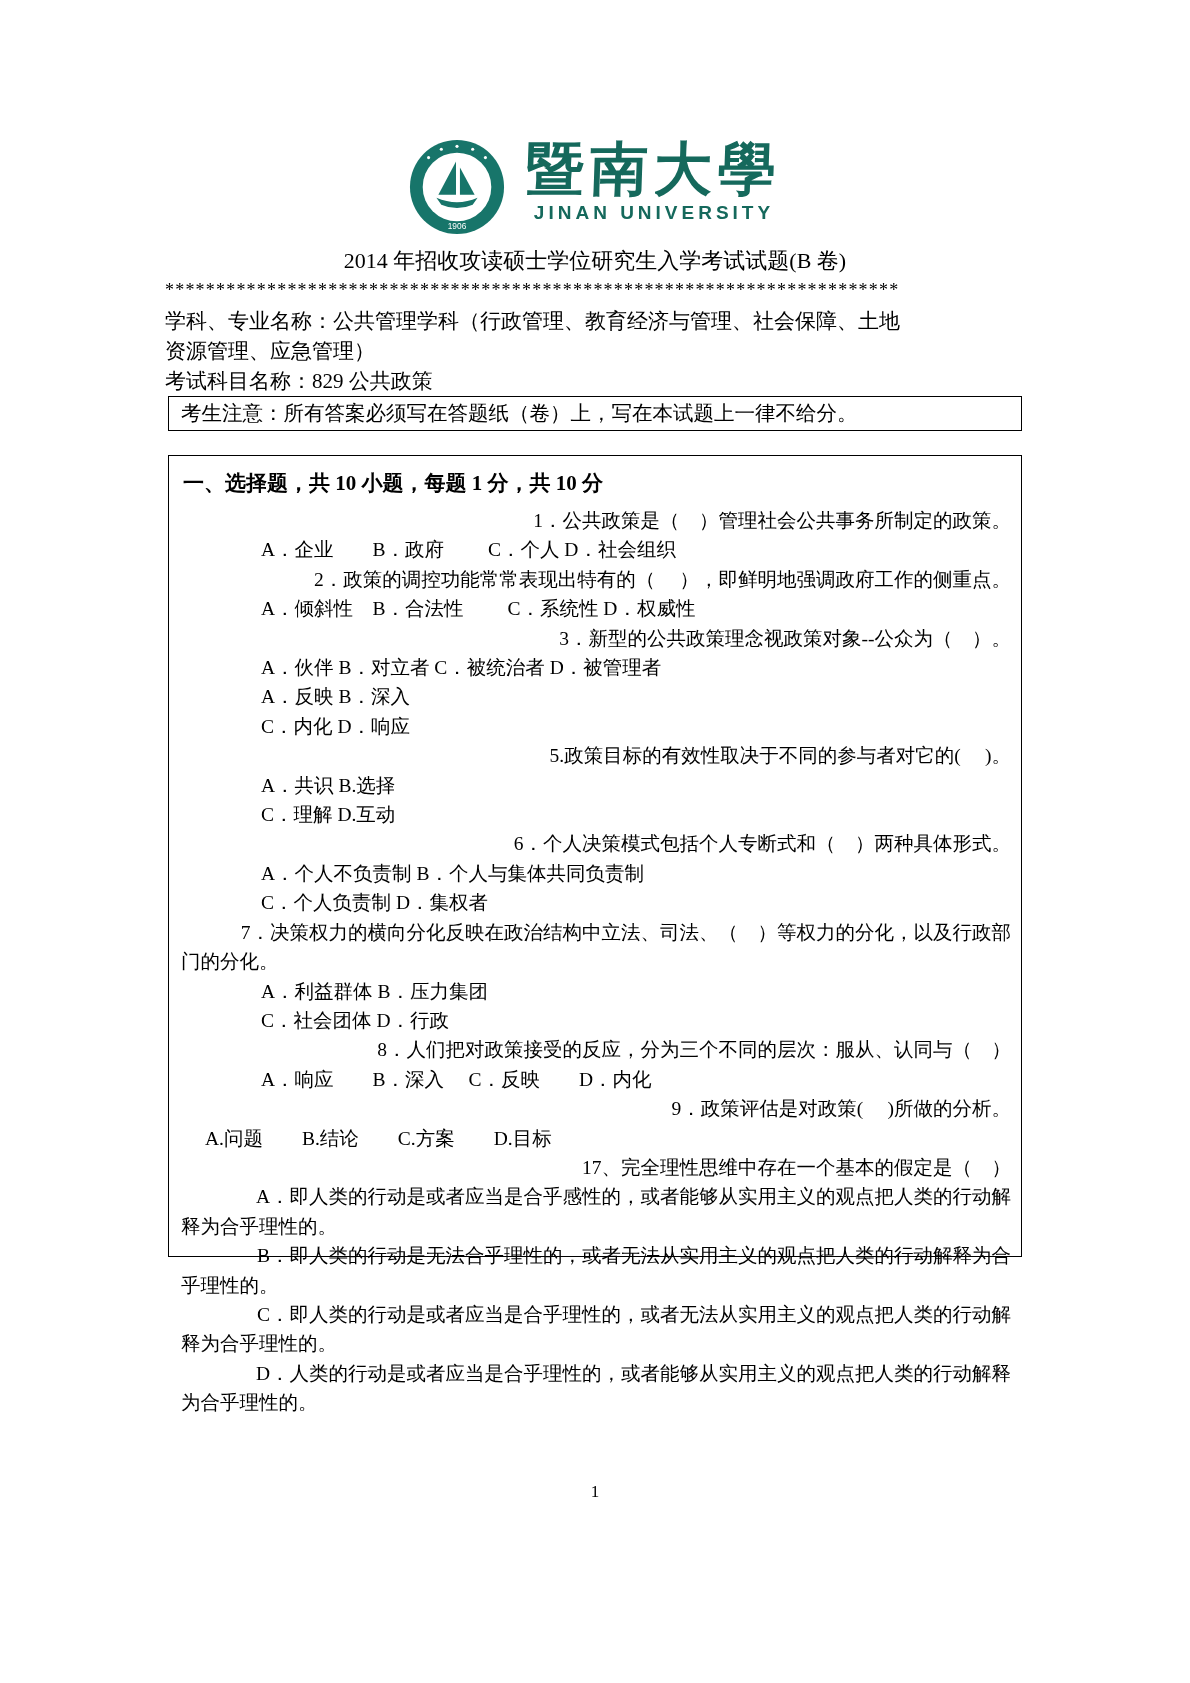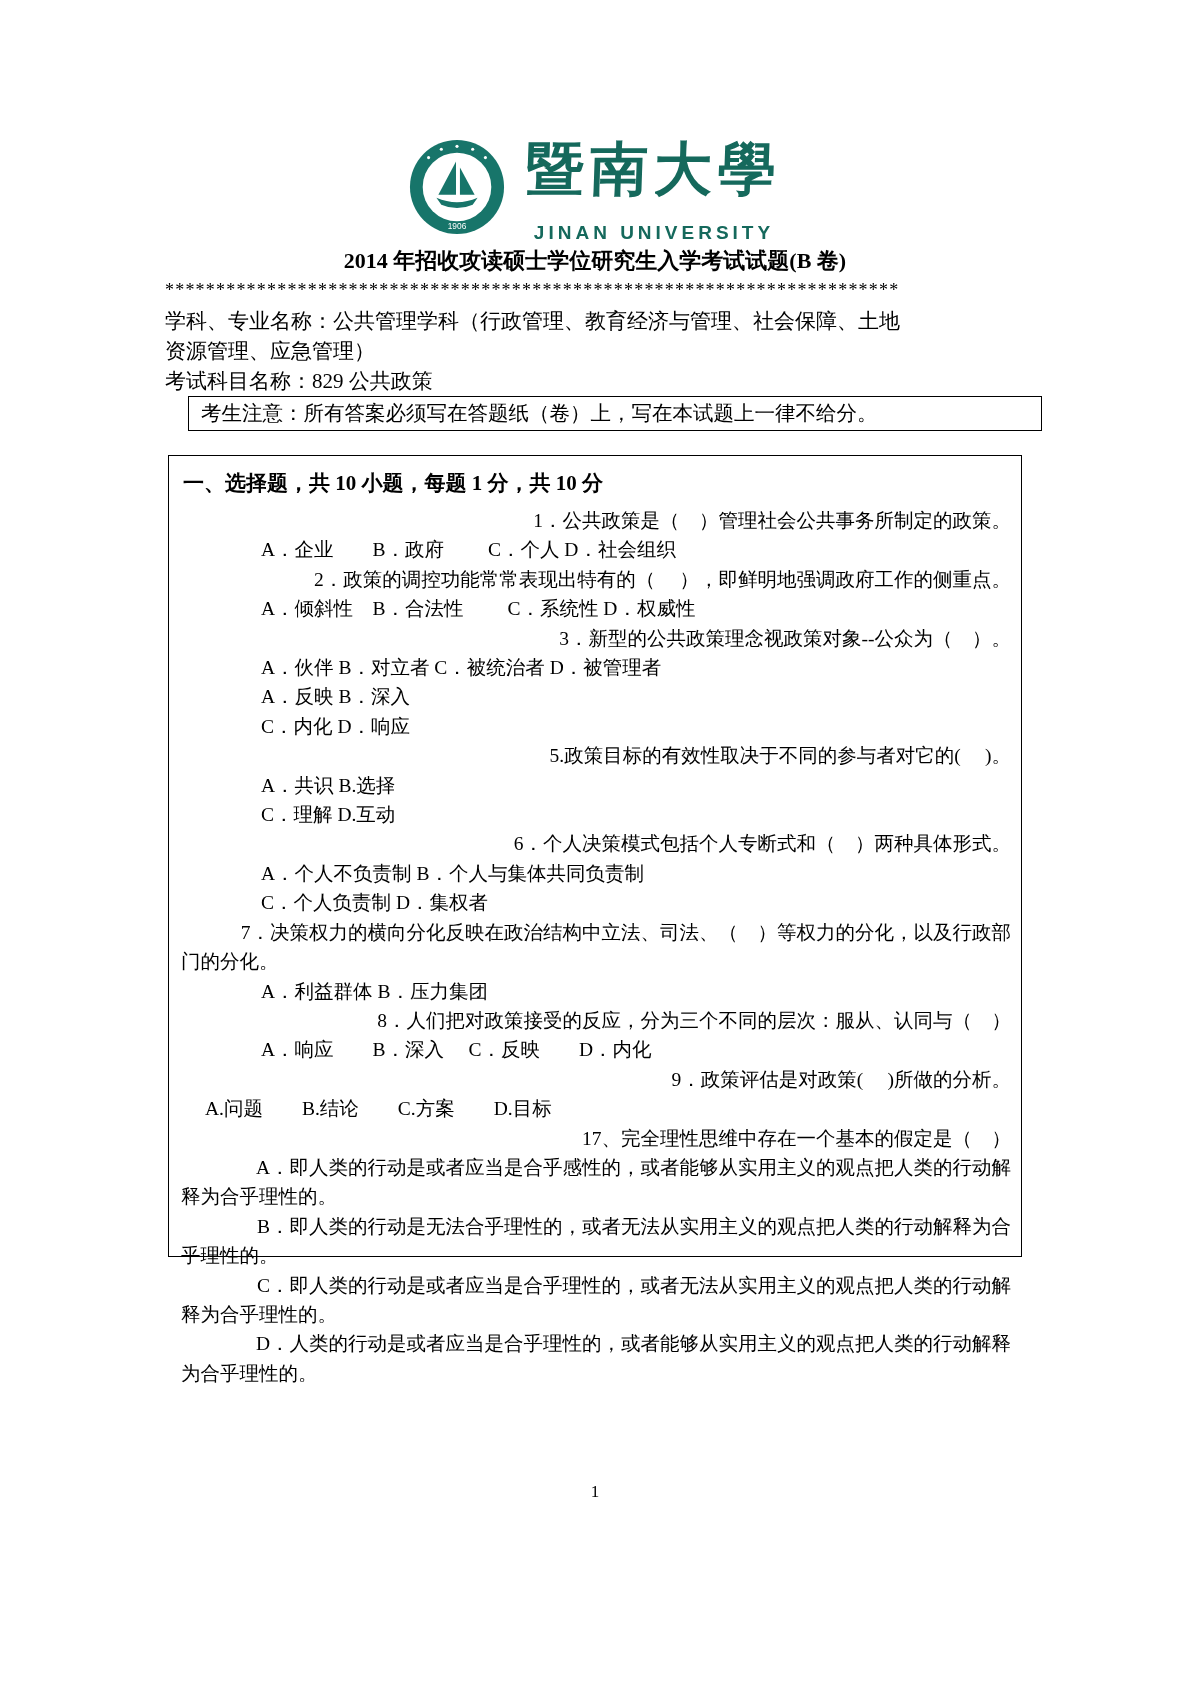--- a/index.html
+++ b/index.html
@@ -20,45 +20,45 @@
   }
   .emblem { width:98px; height:98px; flex:0 0 auto; }
   .logo-text { display:flex; flex-direction:column; align-items:center; }
   .logo-cn {
     font-size:58px; line-height:64px; font-weight:bold;
     color:#15695c; letter-spacing:6px;
     font-family:"Liberation Serif","DejaVu Serif",serif;
     transform:skewX(-2deg);
   }
   .logo-en {
-    margin-top:20px;
+    margin-top:0;
     font-size:19px; font-weight:bold; letter-spacing:4px;
     color:#15695c;
     font-family:"Liberation Sans","DejaVu Sans",sans-serif;
   }
   
   .exam-title {
     position:absolute; top:246px; left:165px; width:860px;
-    text-align:center; font-size:22px; font-weight:bold; color:#000;
+    text-align:center; font-size:22px; font-weight:normal; color:#000;
   }
   .stars {
     position:absolute; top:280px; left:165px; width:860px;
     font-size:18px; letter-spacing:1.2px; white-space:nowrap; overflow:hidden;
     color:#000;
   }
   .meta {
     position:absolute; top:306px; left:165px; width:860px;
     font-size:21px; line-height:30px; color:#000;
   }
   
   .notice-box {
     position:absolute; top:396px; left:168px; width:854px;
     border:1.5px solid #000;
     padding:3px 10px 4px 12px;
-    font-size:20.5px; line-height:26px;margin-left:20px;
+    font-size:20.5px; line-height:26px;
   }
   
   .qbox {
     position:absolute; top:455px; left:168px; width:854px; height:802px;
     border:1.5px solid #000;
     padding:12px 10px 0 6px;
   }
   .qheading {
     font-size:21px; font-weight:bold;
     padding-left:8px; margin-bottom:8px; line-height:30px;
@@ -130,20 +130,21 @@
         <div class="qline ind2">C．内化 D．响应</div>
         <div class="qline ind1">5.政策目标的有效性取决于不同的参与者对它的(　 )。</div>
         <div class="qline ind2">A．共识 B.选择</div>
         <div class="qline ind2">C．理解 D.互动</div>
         <div class="qline ind1">6．个人决策模式包括个人专断式和（　）两种具体形式。</div>
         <div class="qline ind2">A．个人不负责制 B．个人与集体共同负责制</div>
         <div class="qline ind2">C．个人负责制 D．集权者</div>
         <div class="qline ind1">7．决策权力的横向分化反映在政治结构中立法、司法、（　）等权力的分化，以及行政部</div>
         <div class="qline ind0">门的分化。</div>
         <div class="qline ind2">A．利益群体 B．压力集团</div>
+        <div class="qline ind2">C．社会团体 D．行政</div>
         <div class="qline ind1">8．人们把对政策接受的反应，分为三个不同的层次：服从、认同与（　）</div>
         <div class="qline ind2">A．响应　　B．深入　 C．反映　　D．内化</div>
         <div class="qline ind1">9．政策评估是对政策(　 )所做的分析。</div>
         <div class="qline ind15">A.问题　　B.结论　　C.方案　　D.目标</div>
         <div class="qline ind1">17、完全理性思维中存在一个基本的假定是（　）</div>
         <div class="qline ind1">A．即人类的行动是或者应当是合乎感性的，或者能够从实用主义的观点把人类的行动解</div>
         <div class="qline ind0">释为合乎理性的。</div>
         <div class="qline ind1">B．即人类的行动是无法合乎理性的，或者无法从实用主义的观点把人类的行动解释为合</div>
         <div class="qline ind0">乎理性的。</div>
         <div class="qline ind1">C．即人类的行动是或者应当是合乎理性的，或者无法从实用主义的观点把人类的行动解</div>

